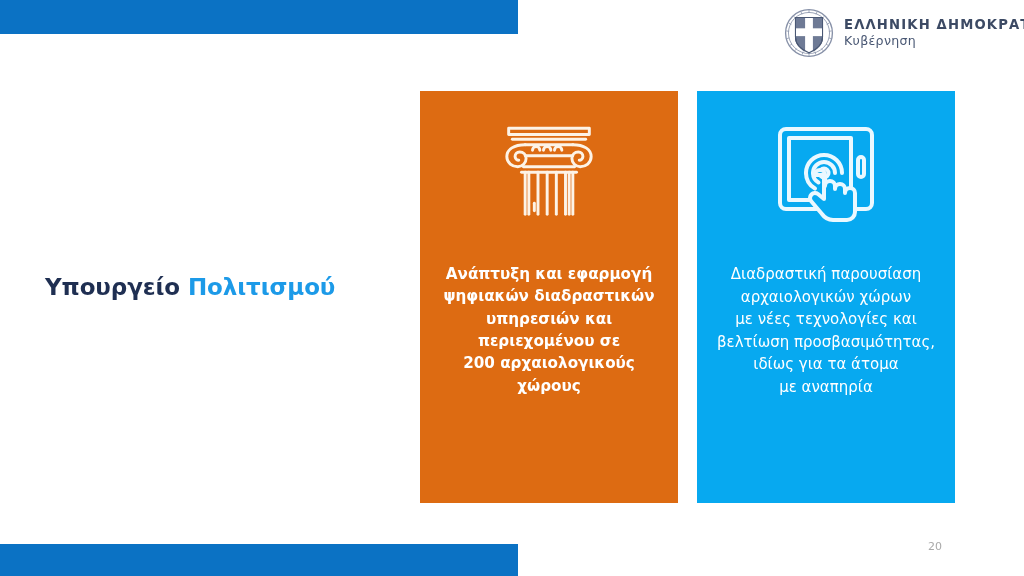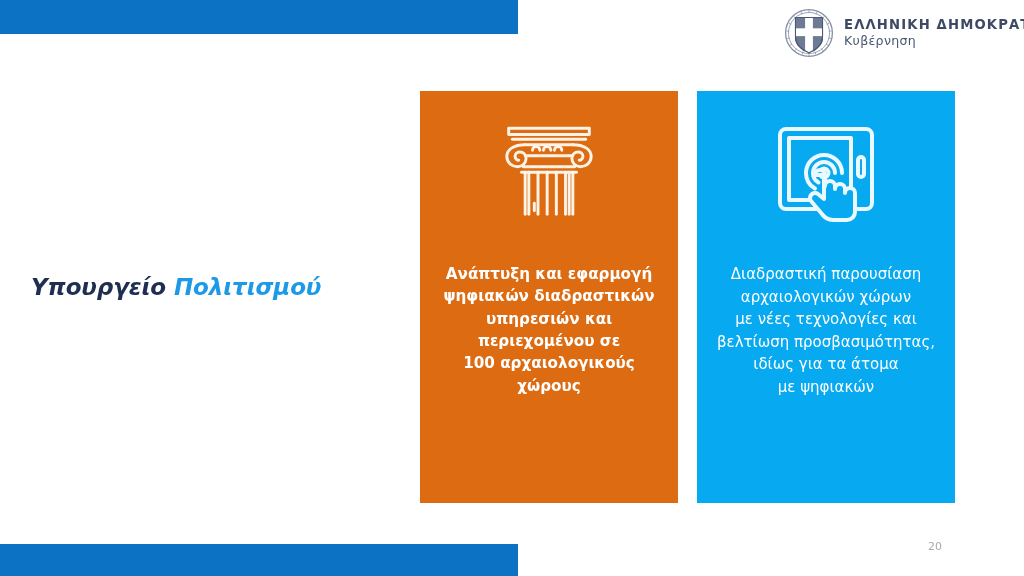--- a/index.html
+++ b/index.html
@@ -65,27 +65,26 @@
     font-weight: normal;
     letter-spacing: 0.3px;
     color: #4A5874;
     margin-top: 2px;
     white-space: nowrap;
   }
 
   
   .ministry-heading {
     position: absolute;
-    left: 31px;
+    left: 45px;
     top: 274px;
     font-size: 23px;
     font-weight: bold;
     white-space: nowrap;
     letter-spacing: -0.1px;
-    font-style: italic;
   }
   .ministry-word-1 { color: #1F2F52; }
   .ministry-word-2 { color: #1C9AE8; }
 
   
   .card {
     position: absolute;
     top: 91px;
     width: 258px;
     height: 412px;
@@ -222,21 +221,21 @@
         <path d="M86 58 V104"></path>
 
         <path d="M44 92 V100"></path>
       </g>
     </svg>
   </span>
   <div class="card-text card-text-orange">Ανάπτυξη και εφαρμογή
 ψηφιακών διαδραστικών
 υπηρεσιών και
 περιεχομένου σε
-100 αρχαιολογικούς
+200 αρχαιολογικούς
 χώρους</div>
 </div>
 
 <div class="card card-blue">
   <span class="card-icon card-icon-tablet">
     <svg viewBox="0 0 120 112" width="120" height="112" aria-hidden="true">
       <g fill="none" stroke="#EAF8FF" stroke-width="4" stroke-linecap="round" stroke-linejoin="round">
 
         <rect x="14" y="10" width="92" height="80" rx="6"></rect>
 
@@ -266,16 +265,16 @@
                  V56
                  a5 5 0 0 0 -10 0 Z"></path>
       </g>
     </svg>
   </span>
   <div class="card-text card-text-blue">Διαδραστική παρουσίαση
 αρχαιολογικών χώρων
 με νέες τεχνολογίες και
 βελτίωση προσβασιμότητας,
 ιδίως για τα άτομα
-με ψηφιακών</div>
+με αναπηρία</div>
 </div>
 
 <div class="page-number">20</div>
 
 </body></html>

